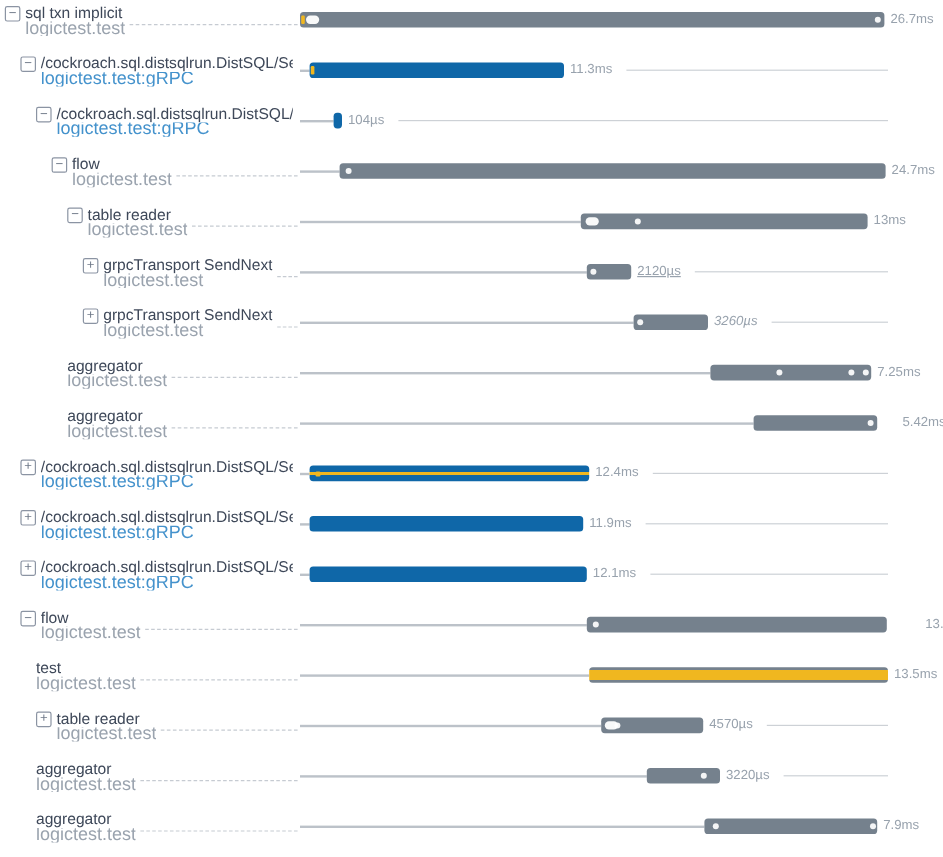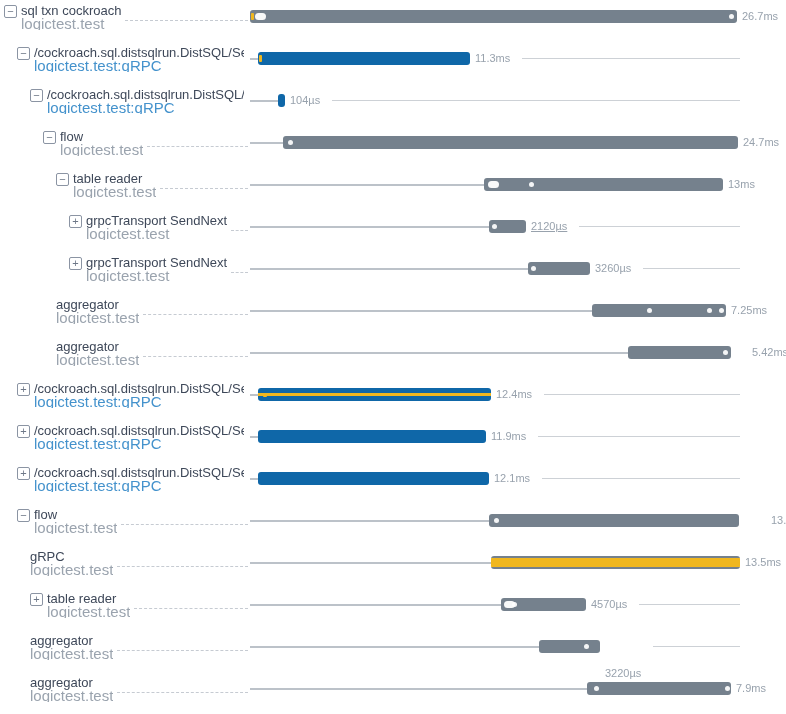--- a/index.html
+++ b/index.html
@@ -62,21 +62,21 @@
   }
 </style>
 </head>
 <body>
 
 <div id="trace">
     <div class="row">
     <div class="label-block" style="left: 4px; width: 244px;">
       <span class="toggle">−</span>
       <div class="texts">
-        <div class="title">sql txn cockroach</div>
+        <div class="title">sql txn implicit</div>
         <div class="sub">logictest.test</div>
       </div>
       <div class="connector"></div>
     </div>
 
     <div class="bar gray" style="left: 250px; width: 487px;"></div>
     <div class="duration" style="left: 742px;">26.7ms</div>
 
   <div class="marker tick" style="left: 251px;"></div>
       <div class="marker pill" style="left: 255px;"></div>
@@ -161,21 +161,21 @@
     <div class="label-block" style="left: 69px; width: 179px;">
       <span class="toggle">+</span>
       <div class="texts">
         <div class="title">grpcTransport SendNext</div>
         <div class="sub">logictest.test</div>
       </div>
       <div class="connector"></div>
     </div>
     <div class="preline" style="left: 250px; width: 278px;"></div>
     <div class="bar gray" style="left: 528px; width: 62px;"></div>
-    <div class="duration" style="left: 595px;">3260µs</div>
+    <div class="duration" style="left: 595px; font-style: italic;">3260µs</div>
     <div class="postline" style="left: 643px; width: 97px;"></div>
   <div class="marker dot" style="left: 531px;"></div>
     </div>
     <div class="row">
     <div class="label-block" style="left: 56px; width: 192px;">
 
       <div class="texts">
         <div class="title">aggregator</div>
         <div class="sub">logictest.test</div>
       </div>
@@ -259,21 +259,21 @@
     <div class="preline" style="left: 250px; width: 239px;"></div>
     <div class="bar gray" style="left: 489px; width: 250px;"></div>
     <div class="duration" style="left: 744px; margin-left: 27px;">13.6ms</div>
 
   <div class="marker dot" style="left: 494px;"></div>
     </div>
     <div class="row">
     <div class="label-block" style="left: 30px; width: 218px;">
 
       <div class="texts">
-        <div class="title">gRPC</div>
+        <div class="title">test</div>
         <div class="sub">logictest.test</div>
       </div>
       <div class="connector"></div>
     </div>
     <div class="preline" style="left: 250px; width: 241px;"></div>
     <div class="bar yellow_filled" style="left: 491px; width: 249px;"></div>
     <div class="duration" style="left: 745px;">13.5ms</div>
 
   </div>
     <div class="row">
@@ -296,21 +296,21 @@
     <div class="label-block" style="left: 30px; width: 218px;">
 
       <div class="texts">
         <div class="title">aggregator</div>
         <div class="sub">logictest.test</div>
       </div>
       <div class="connector"></div>
     </div>
     <div class="preline" style="left: 250px; width: 289px;"></div>
     <div class="bar gray" style="left: 539px; width: 61px;"></div>
-    <div class="duration" style="left: 605px; margin-top: 27px;">3220µs</div>
+    <div class="duration" style="left: 605px;">3220µs</div>
     <div class="postline" style="left: 653px; width: 87px;"></div>
   <div class="marker dot" style="left: 584px;"></div>
     </div>
     <div class="row">
     <div class="label-block" style="left: 30px; width: 218px;">
 
       <div class="texts">
         <div class="title">aggregator</div>
         <div class="sub">logictest.test</div>
       </div>

